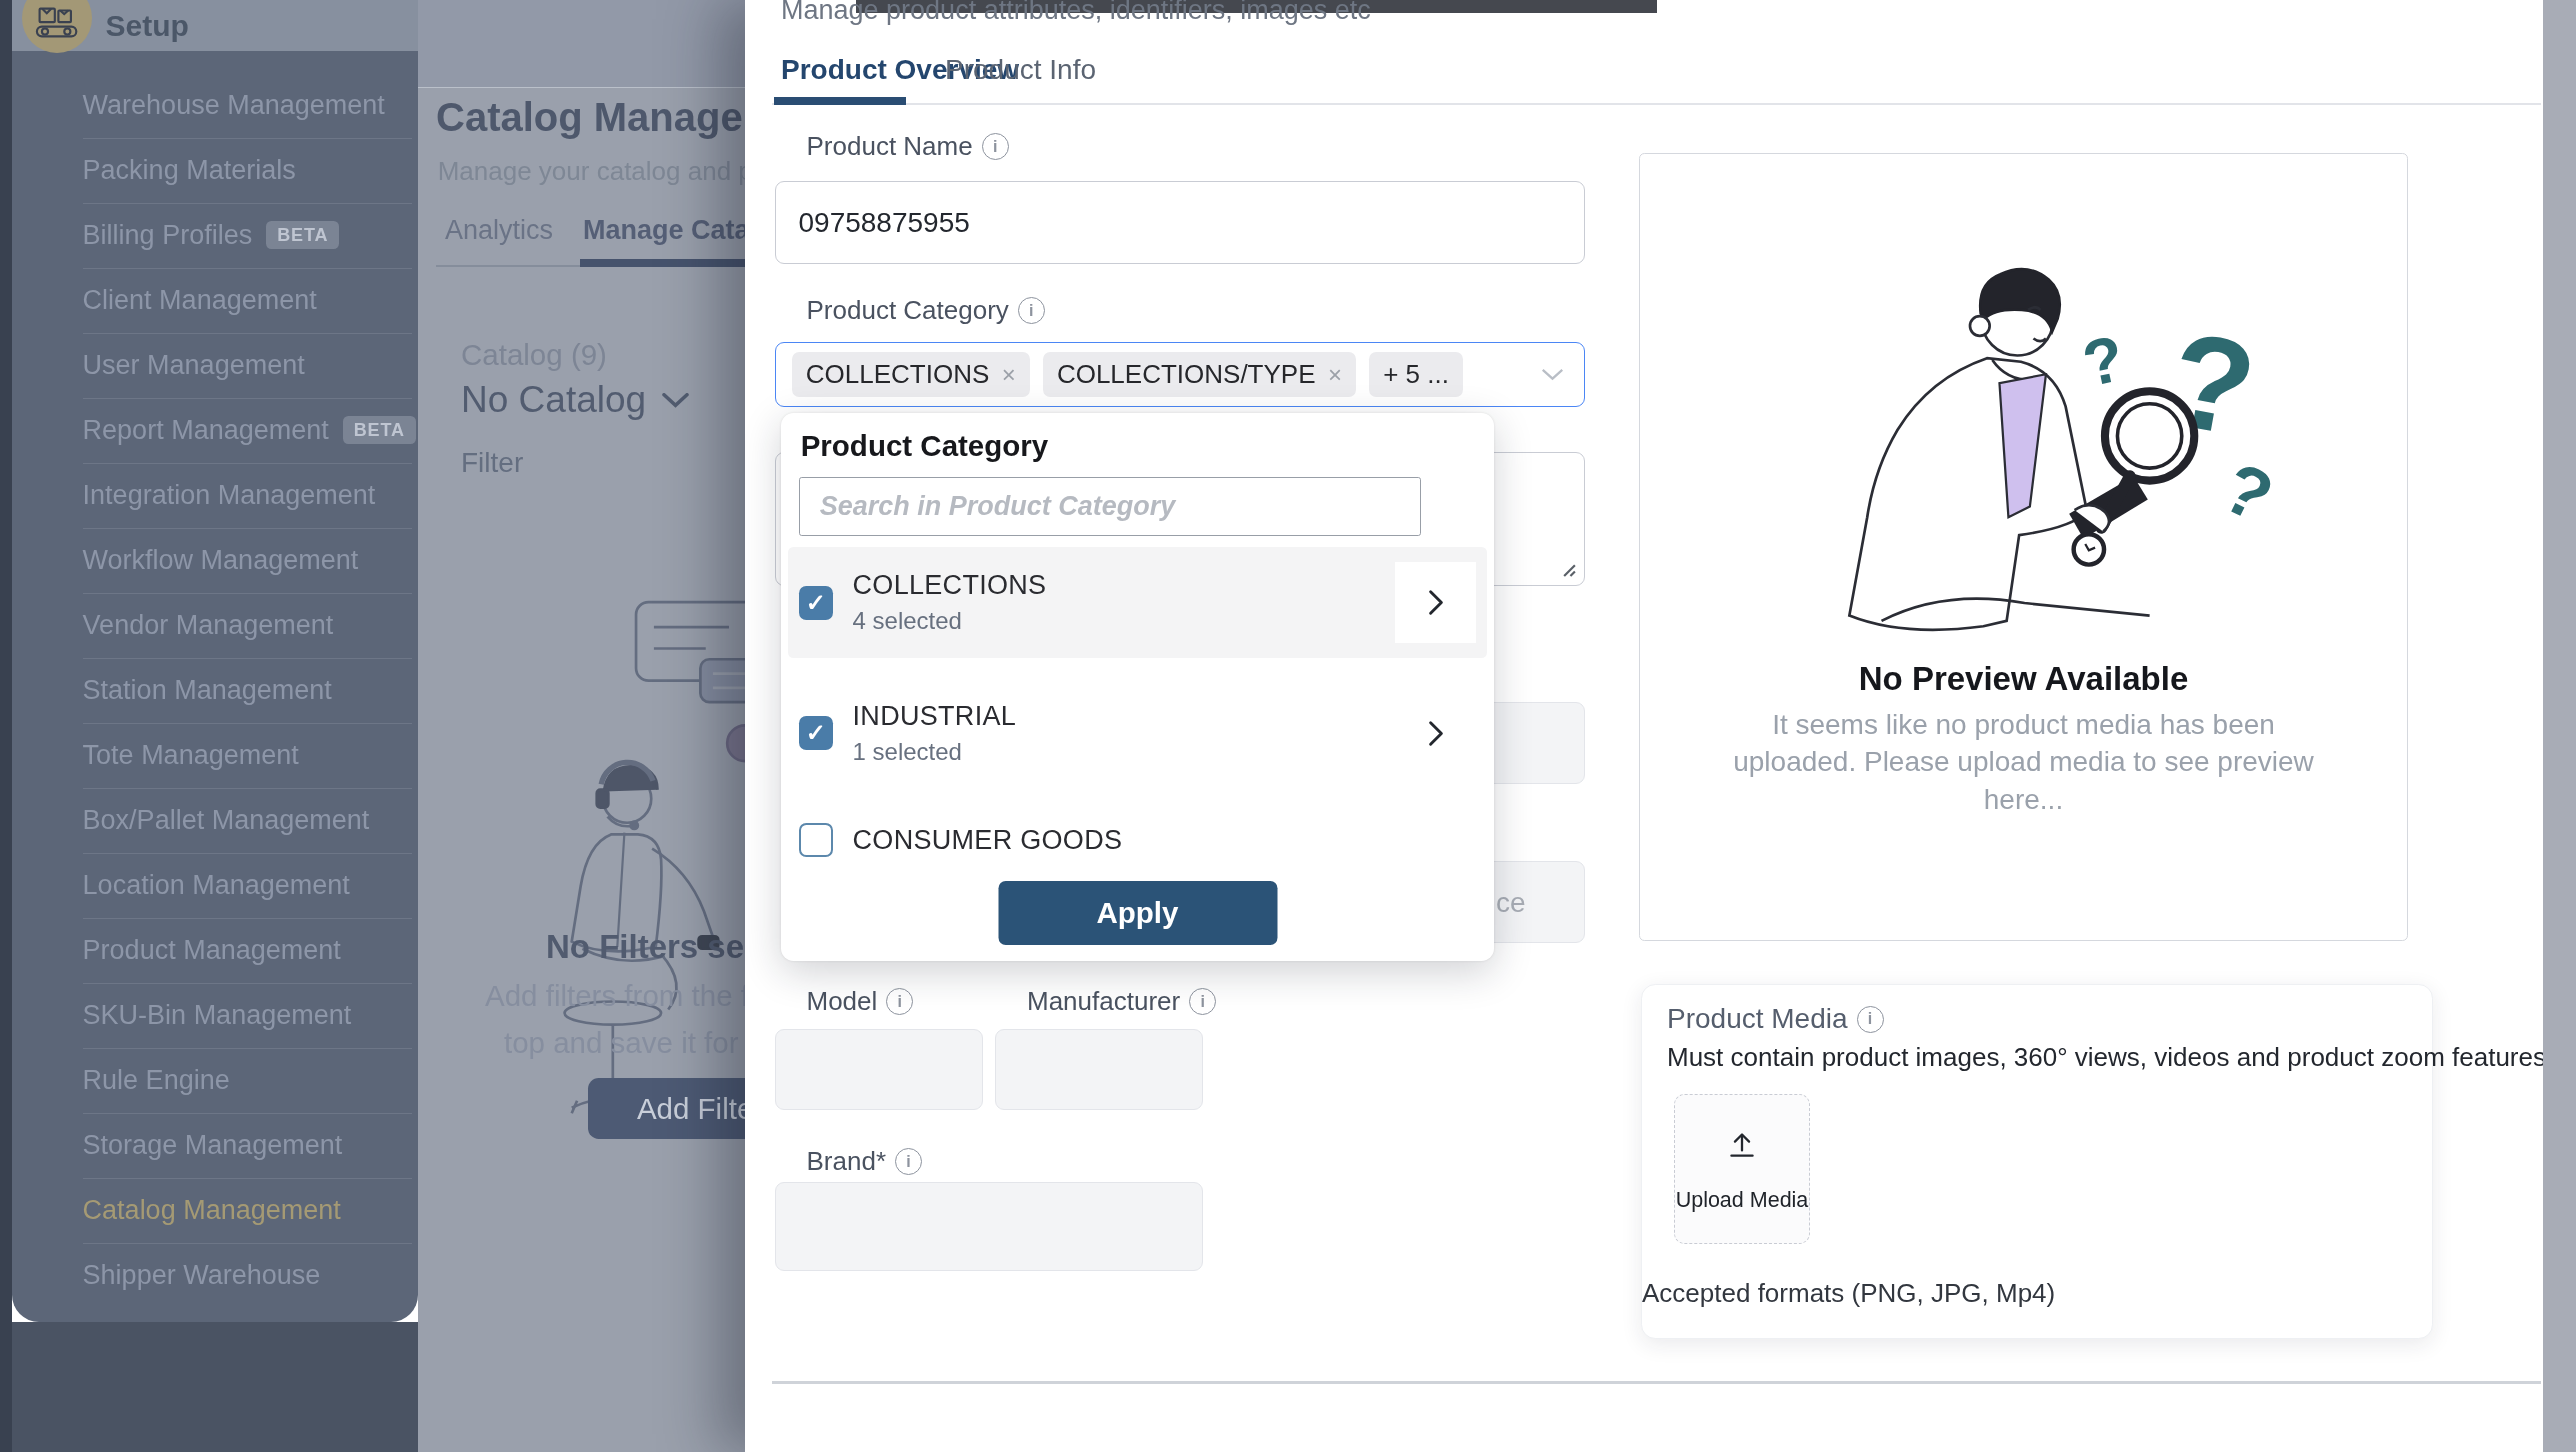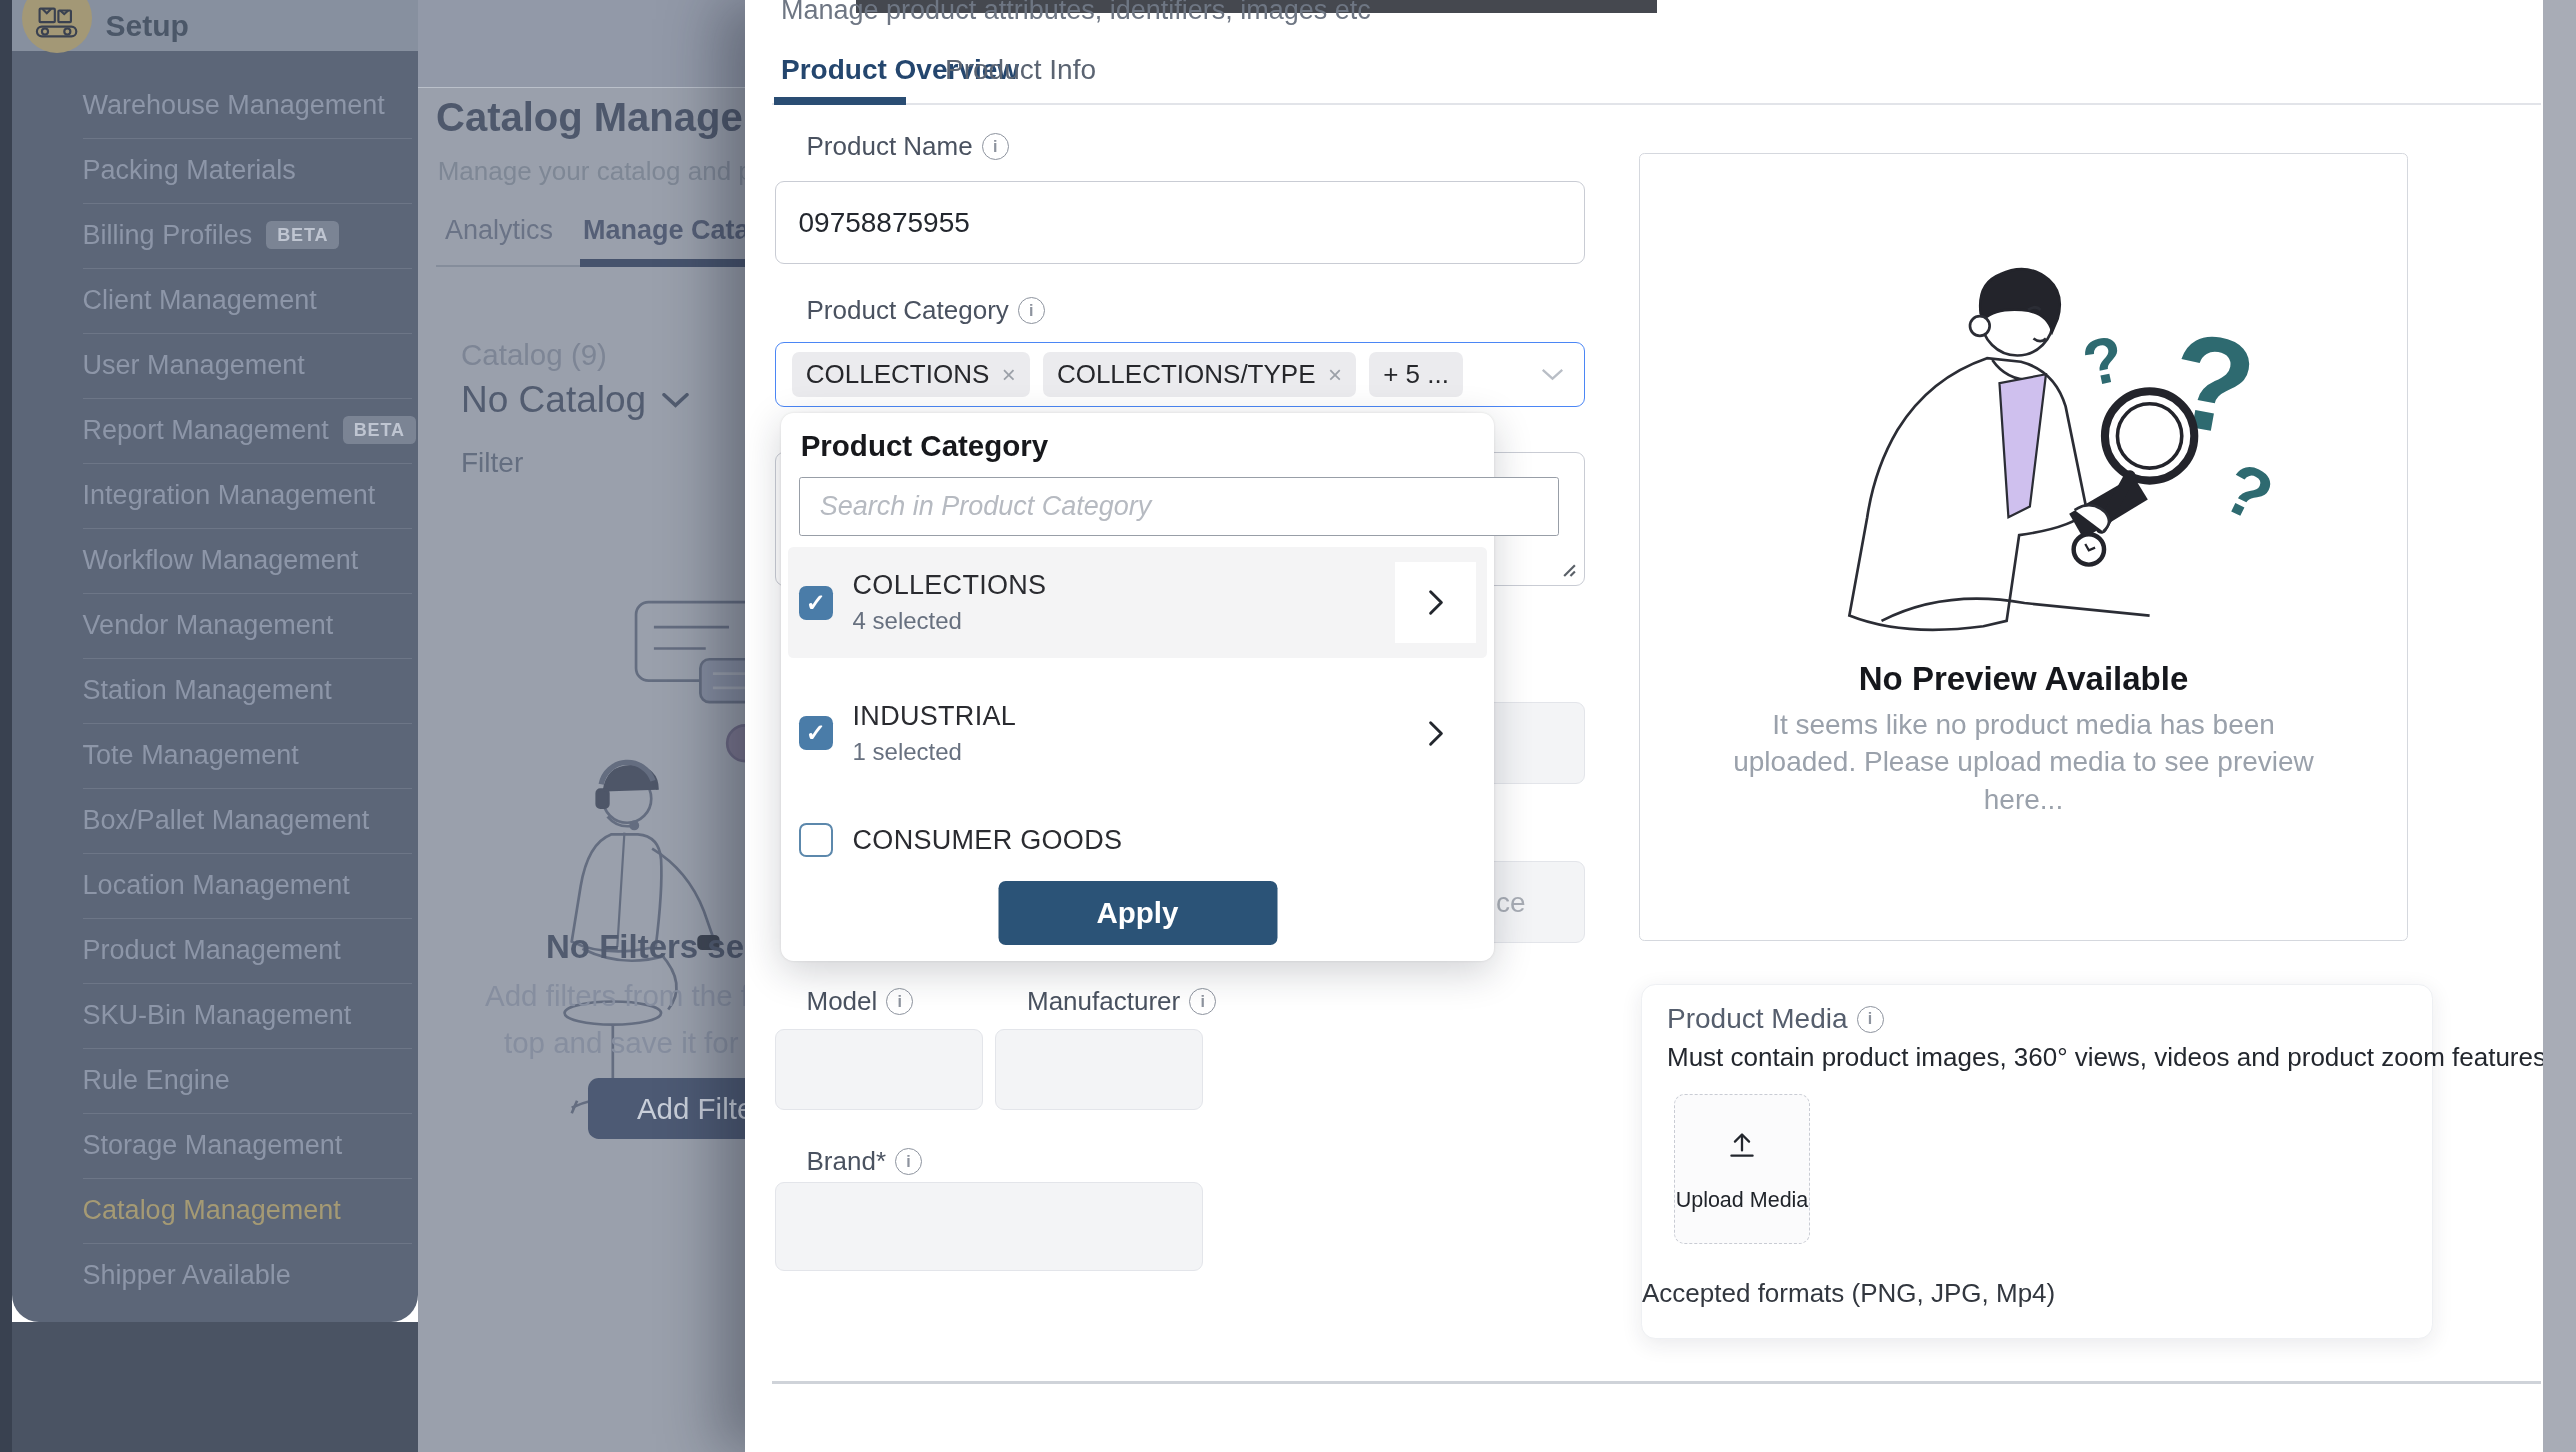--- a/index.html
+++ b/index.html
@@ -68,22 +68,22 @@
 
   .textarea-bg{position:absolute;left:29.5px;top:452px;width:810px;height:134px;border:1.8px solid #c9ccd4;border-radius:9px;box-sizing:border-box;}
   .resize-glyph{position:absolute;right:7.2px;bottom:7.2px;}
 
   .frag{position:absolute;font-size:28px;color:#a7acb4;}
 
   
   .dd-panel{position:absolute;left:36px;top:413px;width:713px;height:548px;background:#fff;border-radius:12.5px;z-index:5;
             box-shadow:0 10.7px 39px rgba(25,30,45,.20),0 0 2.7px rgba(0,0,0,.10);}
   .dd-title{position:absolute;left:19.7px;top:16px;font-size:29.5px;font-weight:700;color:#17181c;}
-  .dd-search{position:absolute;left:18px;top:64px;width:760px;height:59px;border:1.8px solid #989ea7;border-radius:2.7px;
-             box-sizing:border-box;font-size:27px;color:#33383f;padding:0 19.7px;font-family:"Liberation Sans",sans-serif;background:#fff;}
+  .dd-search{position:absolute;left:18px;top:64px;width:622px;height:59px;border:1.8px solid #989ea7;border-radius:2.7px;
+             box-sizing:border-box;font-size:27px;color:#33383f;padding:0 19.7px;font-family:"Liberation Sans",sans-serif;background:#fff;font-weight:bold;}
   .dd-search::placeholder{font-style:italic;color:#b6bac1;}
   .dd-body{position:absolute;left:0;top:134px;right:0;}
   .dd-row{display:flex;align-items:center;margin:0 7.2px;padding:15px 10.7px;position:relative;cursor:pointer;}
   .dd-row.hl{background:#f4f4f5;border-radius:5.4px;}
   .dd-row + .dd-row{margin-top:19.7px;}
   .cb{width:34px;height:34px;border-radius:7.2px;flex-shrink:0;margin-right:19.7px;box-sizing:border-box;
       border:2.7px solid #5c88ac;background:#fff;display:flex;align-items:center;justify-content:center;}
   .cb.checked{background:var(--checkbox-blue,#4a7ca8);border:none;color:#fff;font-size:24px;font-weight:700;}
   .cb.checked::after{content:"✓";}
   .dd-texts{display:flex;flex-direction:column;gap:6.3px;}
@@ -203,21 +203,21 @@
       </div>
       <div class="sb-item">
         <span class="sb-label">Storage Management</span>
 
       </div>
       <div class="sb-item active">
         <span class="sb-label">Catalog Management</span>
 
       </div>
       <div class="sb-item">
-        <span class="sb-label">Shipper Available</span>
+        <span class="sb-label">Shipper Warehouse</span>
 
       </div>
     </div>
 </div>
 
 <div class="abs page">
   <div class="page-topbar"></div>
   <div class="pg-heading">Catalog Management</div>
   <div class="pg-sub">Manage your catalog and produc</div>
 

